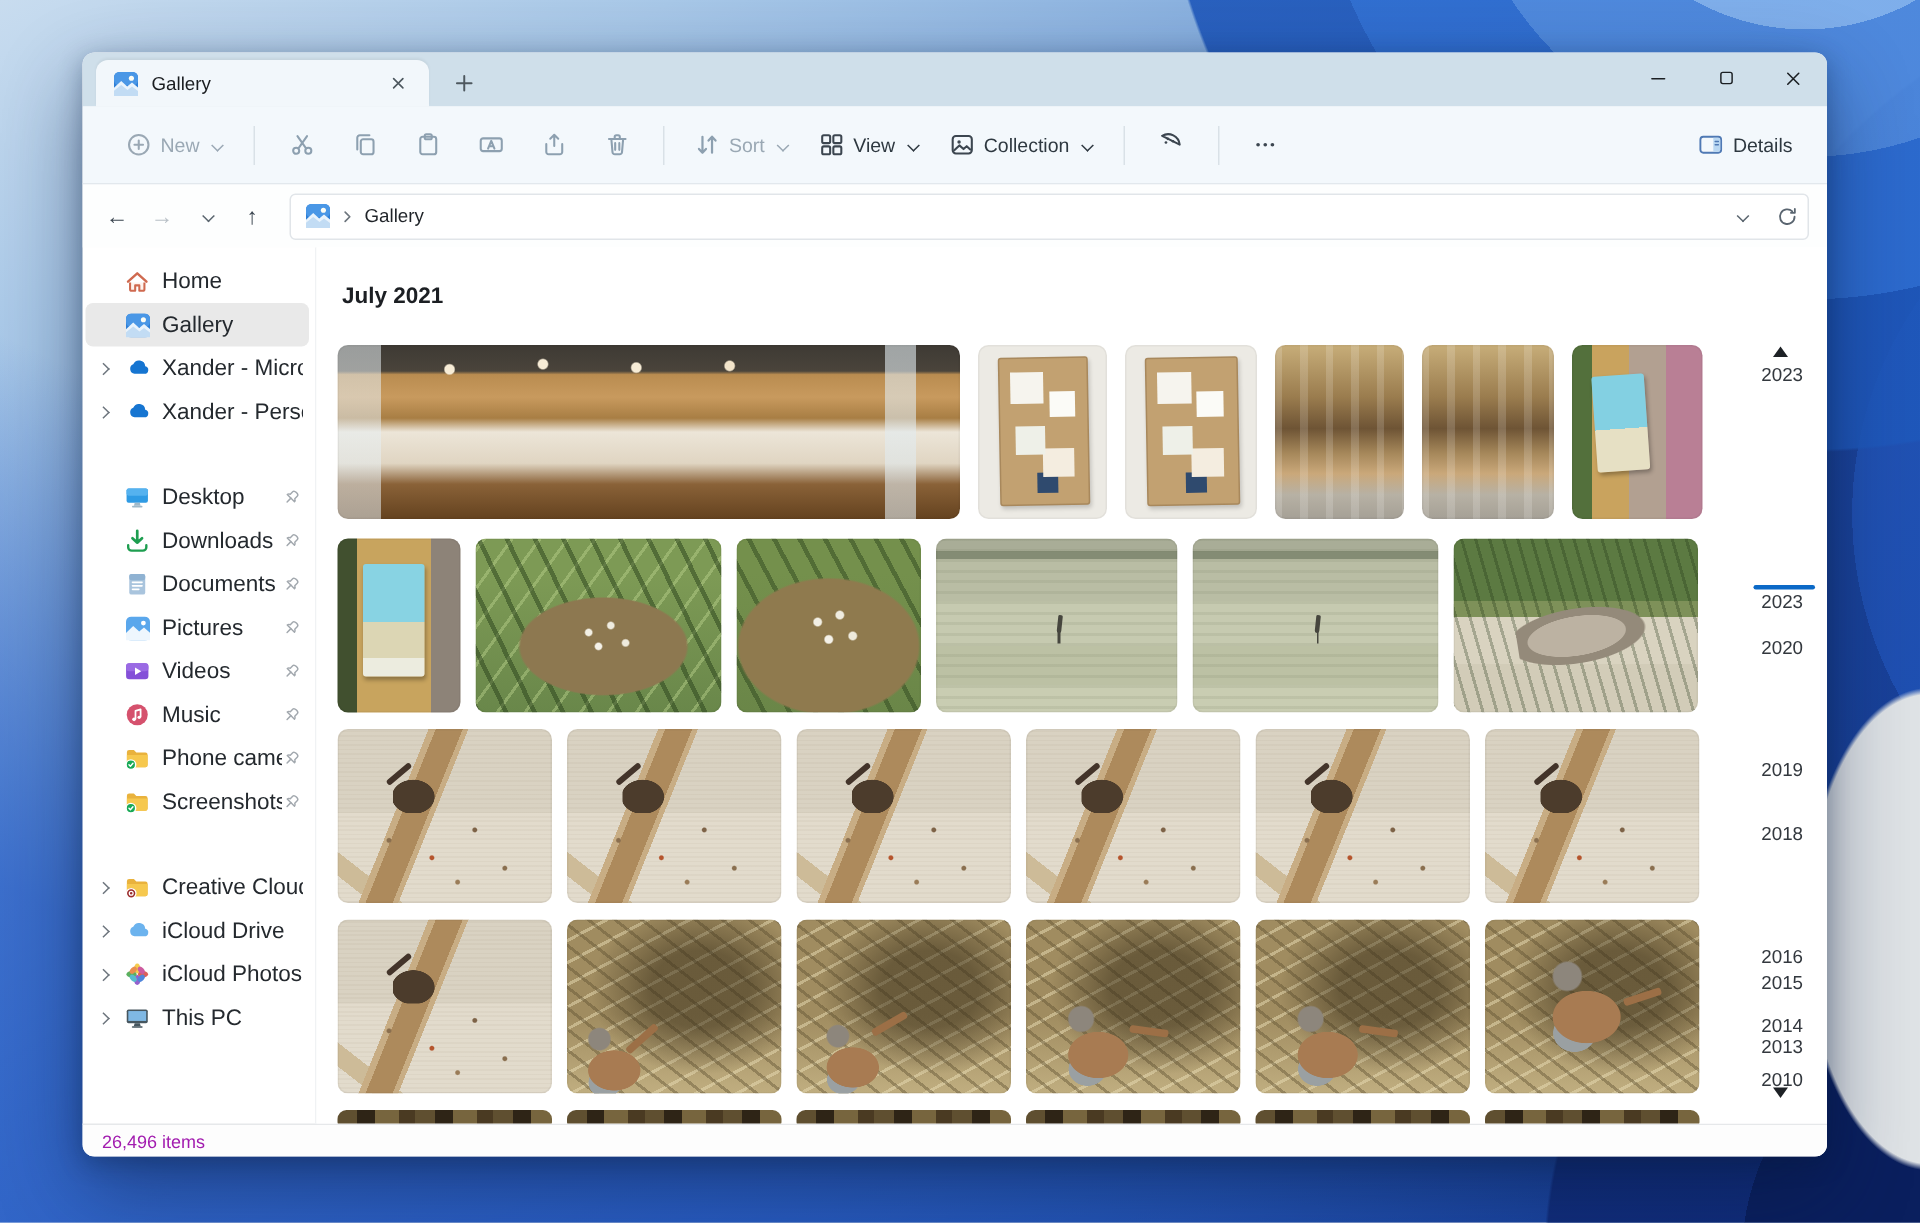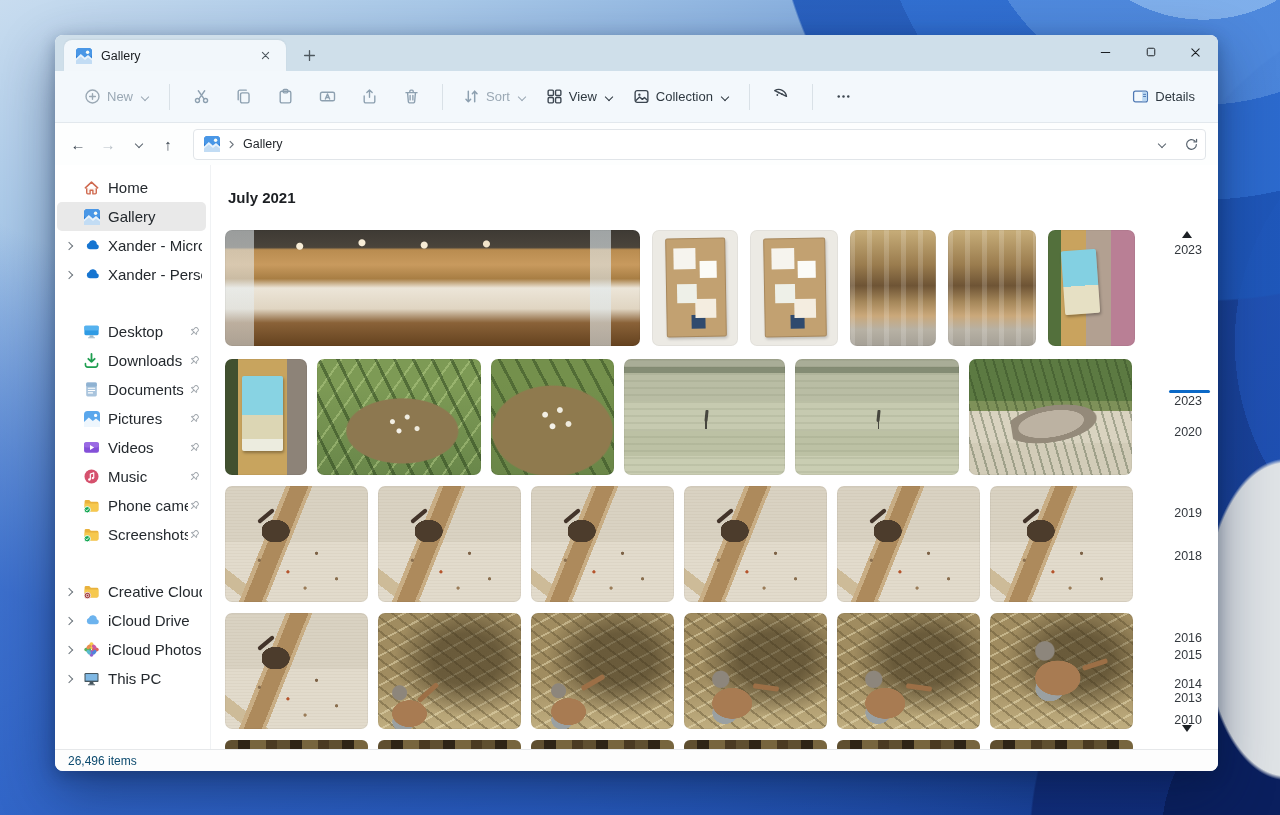--- a/index.html
+++ b/index.html
@@ -185,21 +185,21 @@
   .timeline { position:absolute; right:0; top:0; bottom:0; width:58px; pointer-events:none; }
   .tl-year { position:absolute; right:16px; font-size:12.5px; color:#33383e; line-height:16px; pointer-events:auto; }
   .tl-arrow { position:absolute; right:26px; width:0; height:0; pointer-events:auto; }
   .tl-arrow.up { border-left:5px solid transparent; border-right:5px solid transparent; border-bottom:7px solid #1d2125; }
   .tl-arrow.down { border-left:5px solid transparent; border-right:5px solid transparent; border-top:7px solid #1d2125; }
   .tl-indicator { position:absolute; right:8px; width:41px; height:3px; border-radius:2px; pointer-events:auto; }
 
   
   .statusbar { height:22px; border-top:1px solid #e6e8ea; background:#fdfdfd;
     display:flex; align-items:center; padding-left:13px; flex:0 0 auto; }
-  .status-text { font-size:12px; color:#0c4a6e; }
+  .status-text { font-size:12px; color:#a21caf; }
 
   svg { display:block; }
 </style>
 </head>
 <body>
 
 <div class="wallpaper"></div>
 
 <div class="window">
 

